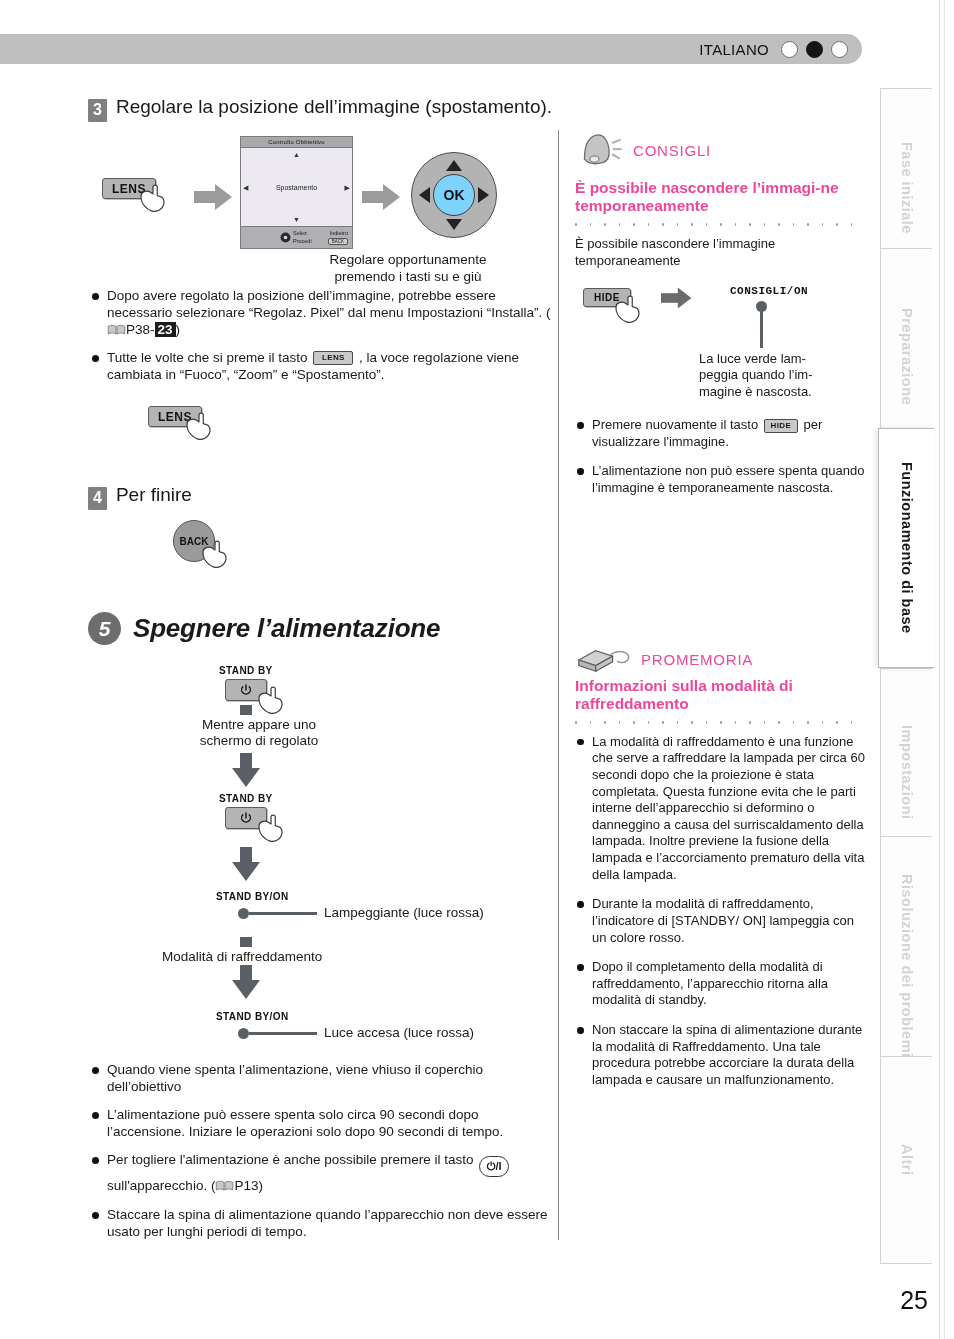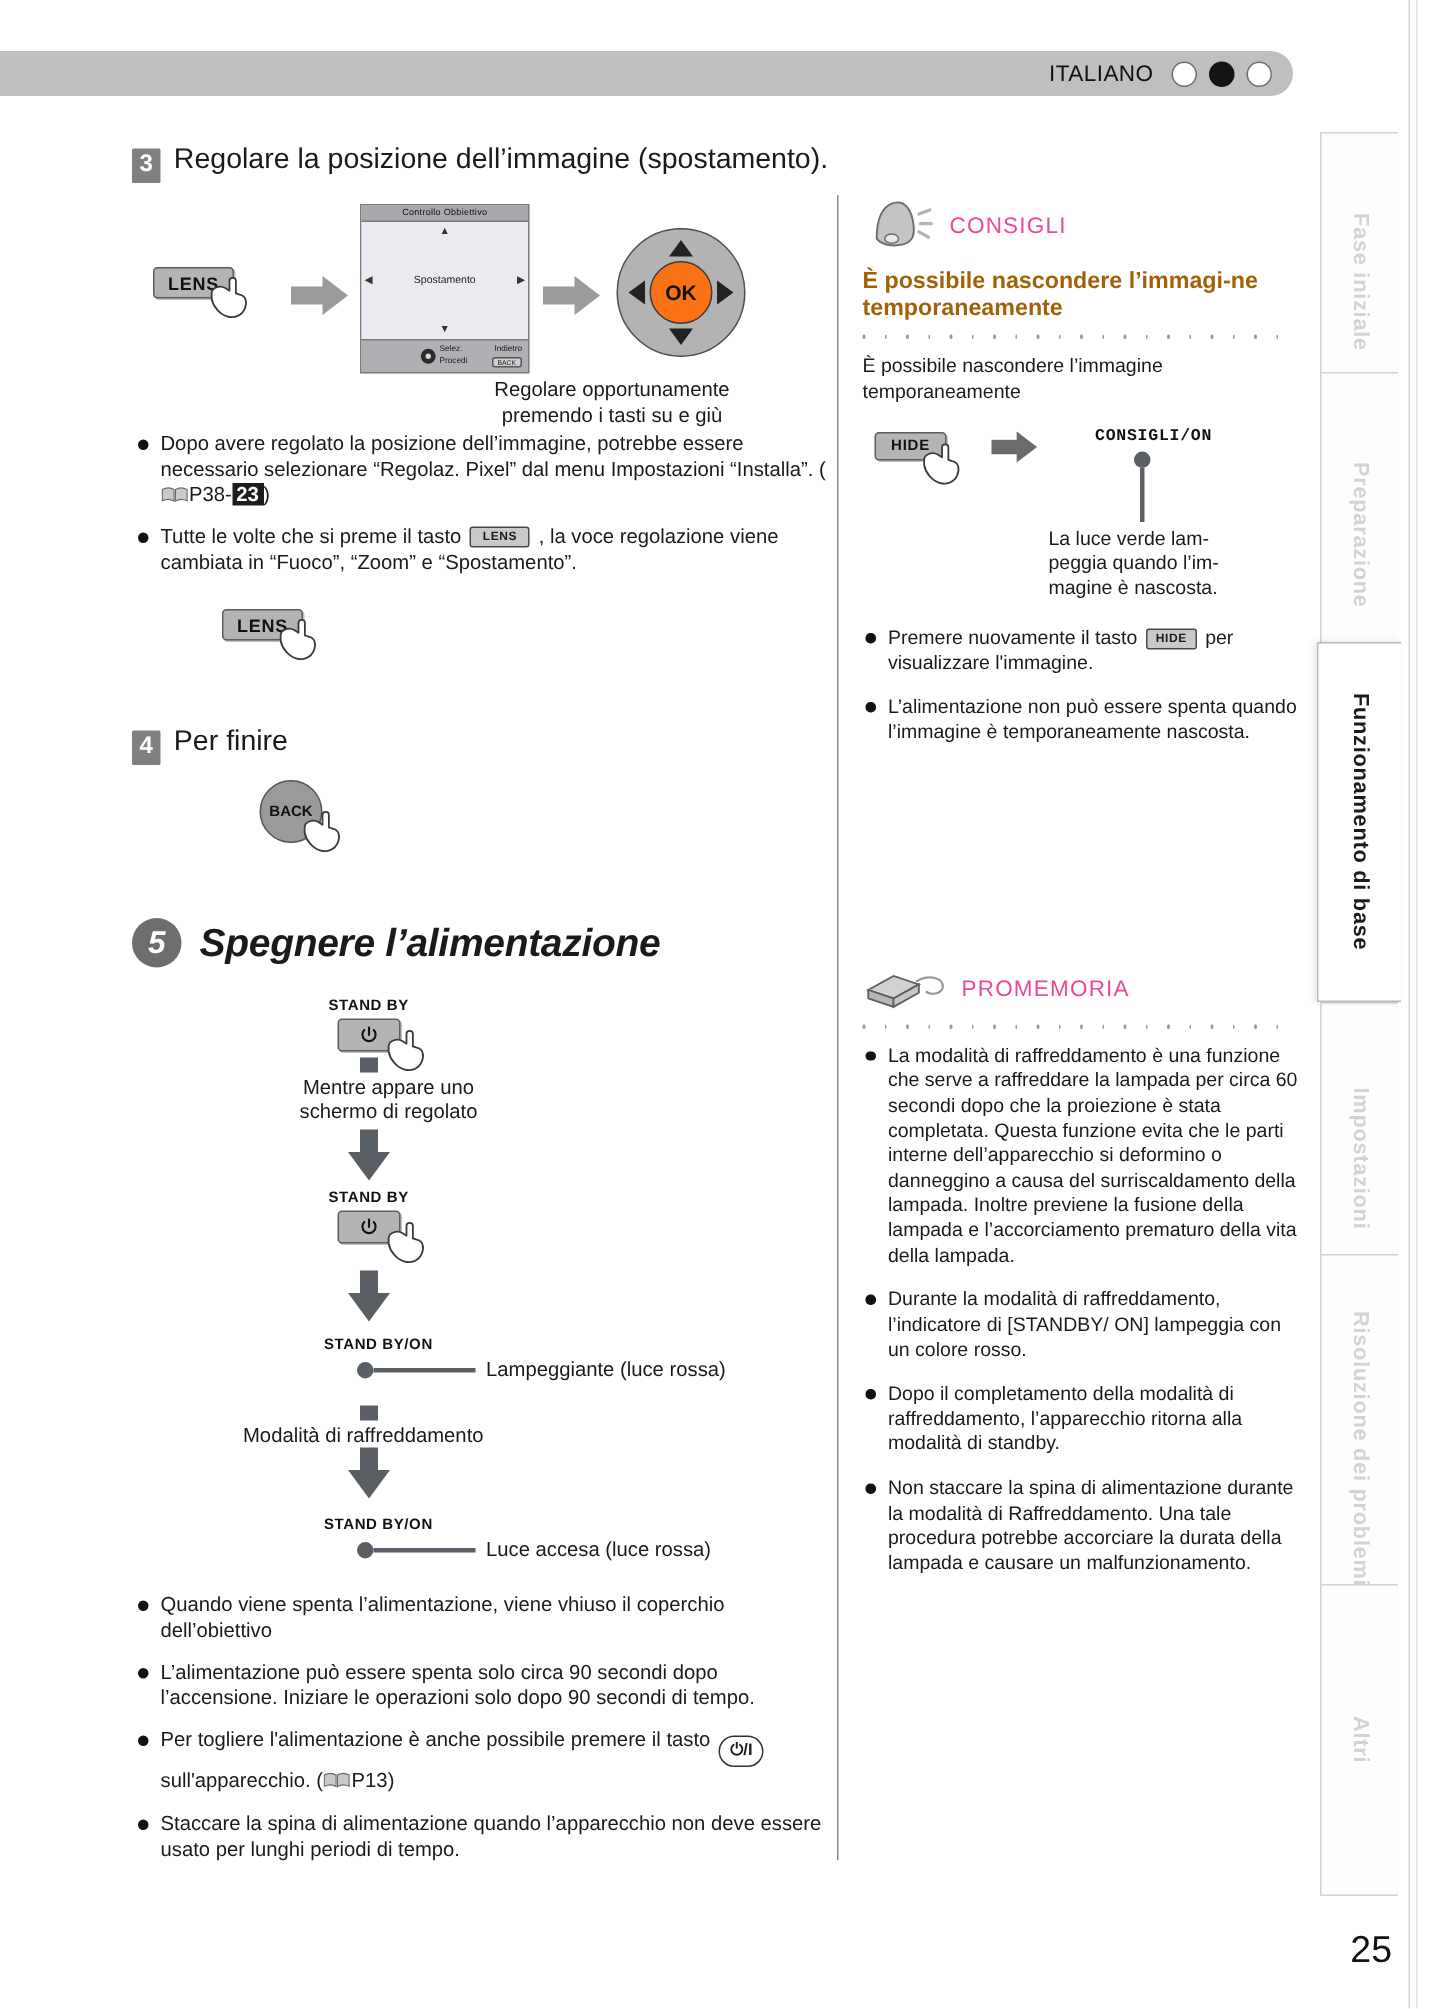--- a/index.html
+++ b/index.html
@@ -128,21 +128,21 @@
     content:""; position:absolute; left:0; top:15px; width:0; height:0;
     border-left:14px solid transparent; border-right:14px solid transparent;
     border-top:19px solid #5a5f66;
   }
   .stub { width:12px; height:10px; background:#5a5f66; margin:0 auto; }
 
   
   .dpad { width:86px; height:86px; border-radius:50%; background:#b3b3b3; border:1px solid #4d4d4d; position:relative; }
   .dpad-ok {
     position:absolute; left:50%; top:50%; transform:translate(-50%,-50%);
-    width:42px; height:42px; border-radius:50%; background:#f97316; border:1px solid #3d3d3d;
+    width:42px; height:42px; border-radius:50%; background:#7dd3fc; border:1px solid #3d3d3d;
     display:flex; align-items:center; justify-content:center; font-size:14px; font-weight:700; color:#111;
   }
   .dpad-a { position:absolute; width:0;height:0; }
   .dpad-a.up { left:50%; top:7px; transform:translateX(-50%);
      border-left:8px solid transparent;border-right:8px solid transparent;border-bottom:11px solid #222;}
   .dpad-a.dn { left:50%; bottom:7px; transform:translateX(-50%);
      border-left:8px solid transparent;border-right:8px solid transparent;border-top:11px solid #222;}
   .dpad-a.lf { left:7px; top:50%; transform:translateY(-50%);
      border-top:8px solid transparent;border-bottom:8px solid transparent;border-right:11px solid #222;}
   .dpad-a.rt { right:7px; top:50%; transform:translateY(-50%);
@@ -189,21 +189,21 @@
   }
 
   
   .ledrow { display:flex; align-items:center; }
   .led { width:11px; height:11px; border-radius:50%; background:#5a5f66; }
   .ledline { height:2.5px; background:#5a5f66; }
 
   
   .tip-head { display:flex; align-items:center; gap:10px; }
   .tip-word { font-size:15px; font-weight:400; letter-spacing:.8px; color:#ec4899; }
-  .tip-title { font-size:15.5px; font-weight:700; line-height:1.16; margin-top:9px; color:#a16207; }
+  .tip-title { font-size:15.5px; font-weight:700; line-height:1.16; margin-top:9px; color:#ec4899; }
   .dotrule { height:10px; margin:5px 0 6px; display:flex; align-items:center; gap:0; }
   .dotrule i { display:block; width:3px; height:3px; background:#9a9a9a; margin-right:13px; border-radius:50%; }
   .tip-body { font-size:13px; line-height:1.28; color:#1a1a1a; }
 
   
   .tabs { position:absolute; right:0; top:0; width:84px; height:1339px; }
   .tab {
     position:absolute; right:22px; width:52px;
     background:#fdfdfd; border:1px solid #d2d2d2; border-right:none;
     display:flex; align-items:center; justify-content:center;
@@ -470,20 +470,21 @@
   <div style="margin-top:148px;">
     <div class="tip-head">
       <svg width="62" height="30" viewBox="0 0 66 32">
         <path d="M4 16 L22 6 L40 12 L22 22 Z" fill="#d2d2d2" stroke="#5f5f5f" stroke-width="1.3"></path>
         <path d="M4 16 L4 22 L22 28 L22 22 Z" fill="#b6b6b6" stroke="#5f5f5f" stroke-width="1.3"></path>
         <path d="M22 22 L22 28 L40 18 L40 12 Z" fill="#c6c6c6" stroke="#5f5f5f" stroke-width="1.3"></path>
         <path d="M38 10 C48 4 58 8 57 14 C56 19 48 20 45 17" fill="none" stroke="#9a9a9a" stroke-width="1.6"></path>
       </svg>
       <span class="tip-word" style="margin-left:-6px;">PROMEMORIA</span>
     </div>
+    <div class="tip-title" style="margin-top:2px;">Informazioni sulla modalità di raffreddamento</div>
     <div class="dotrule">
       <i></i>
         <i></i>
         <i></i>
         <i></i>
         <i></i>
         <i></i>
         <i></i>
         <i></i>
         <i></i>

